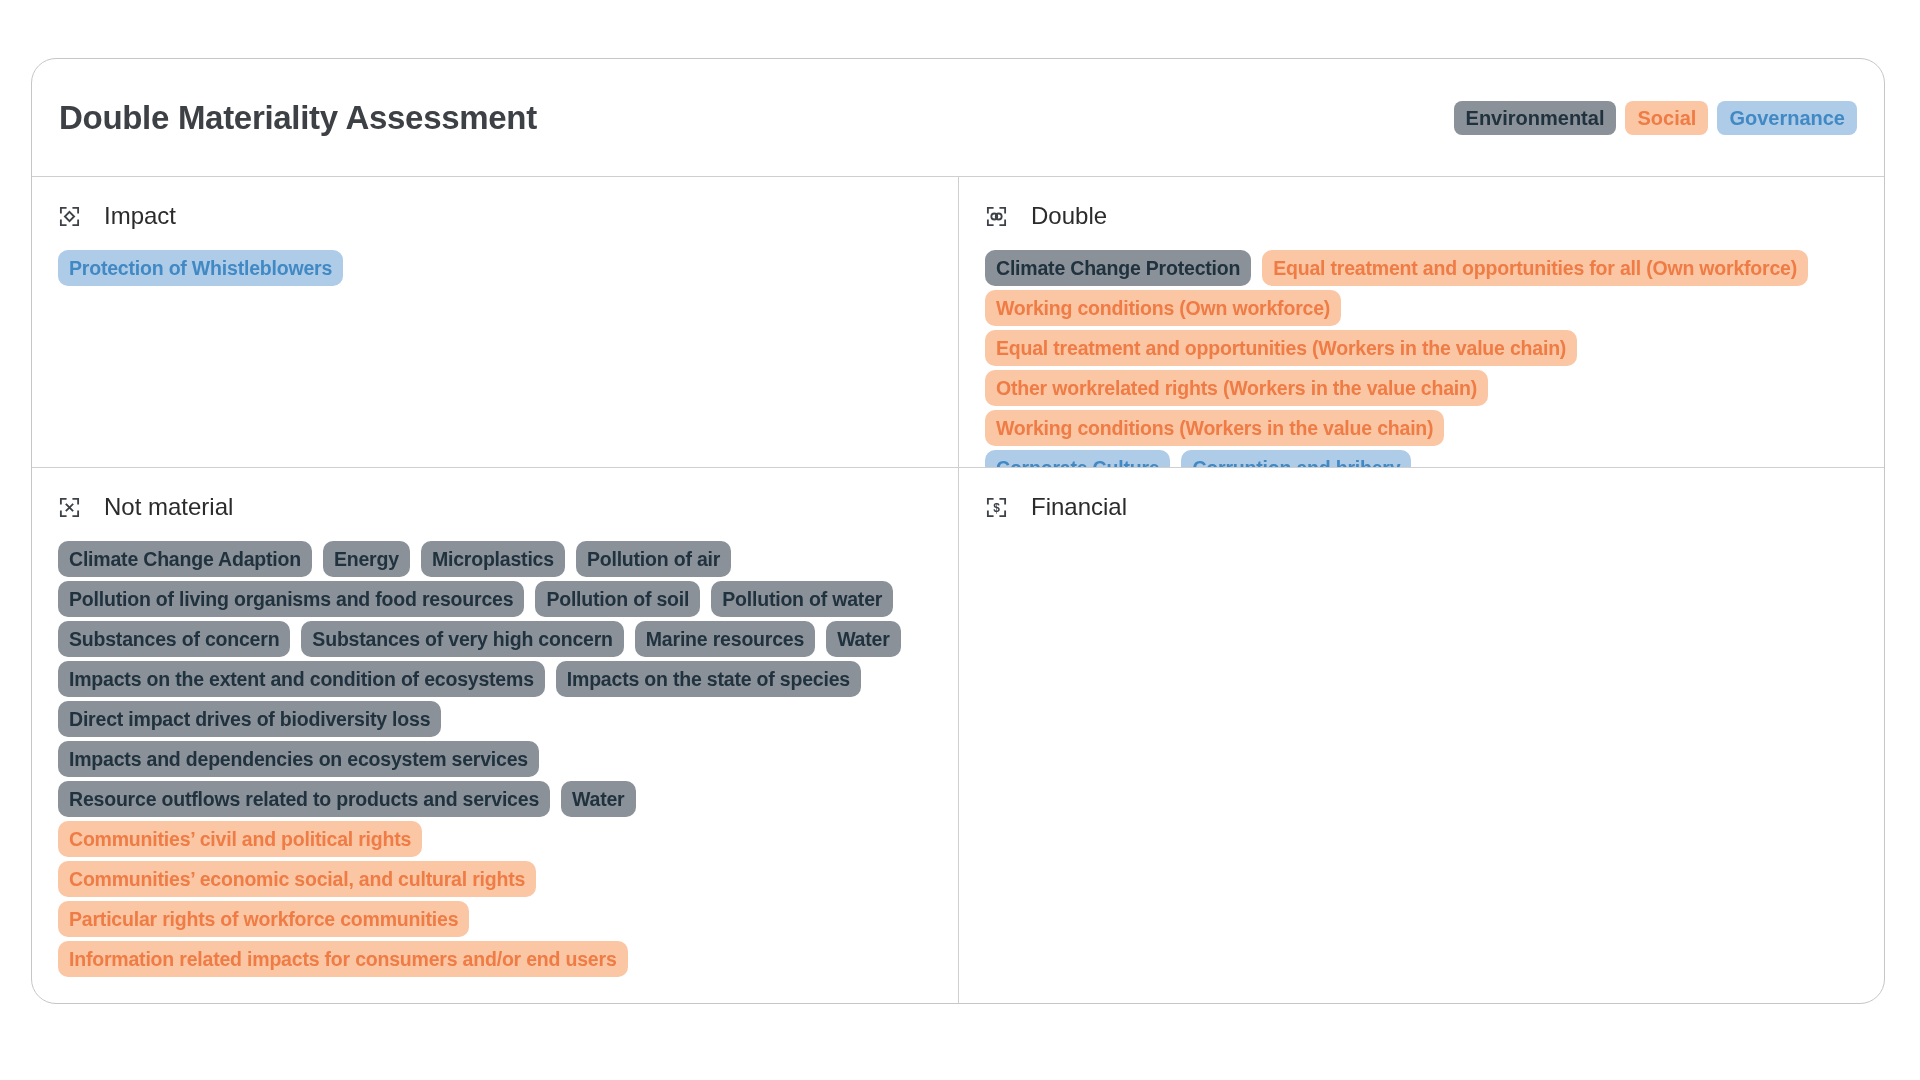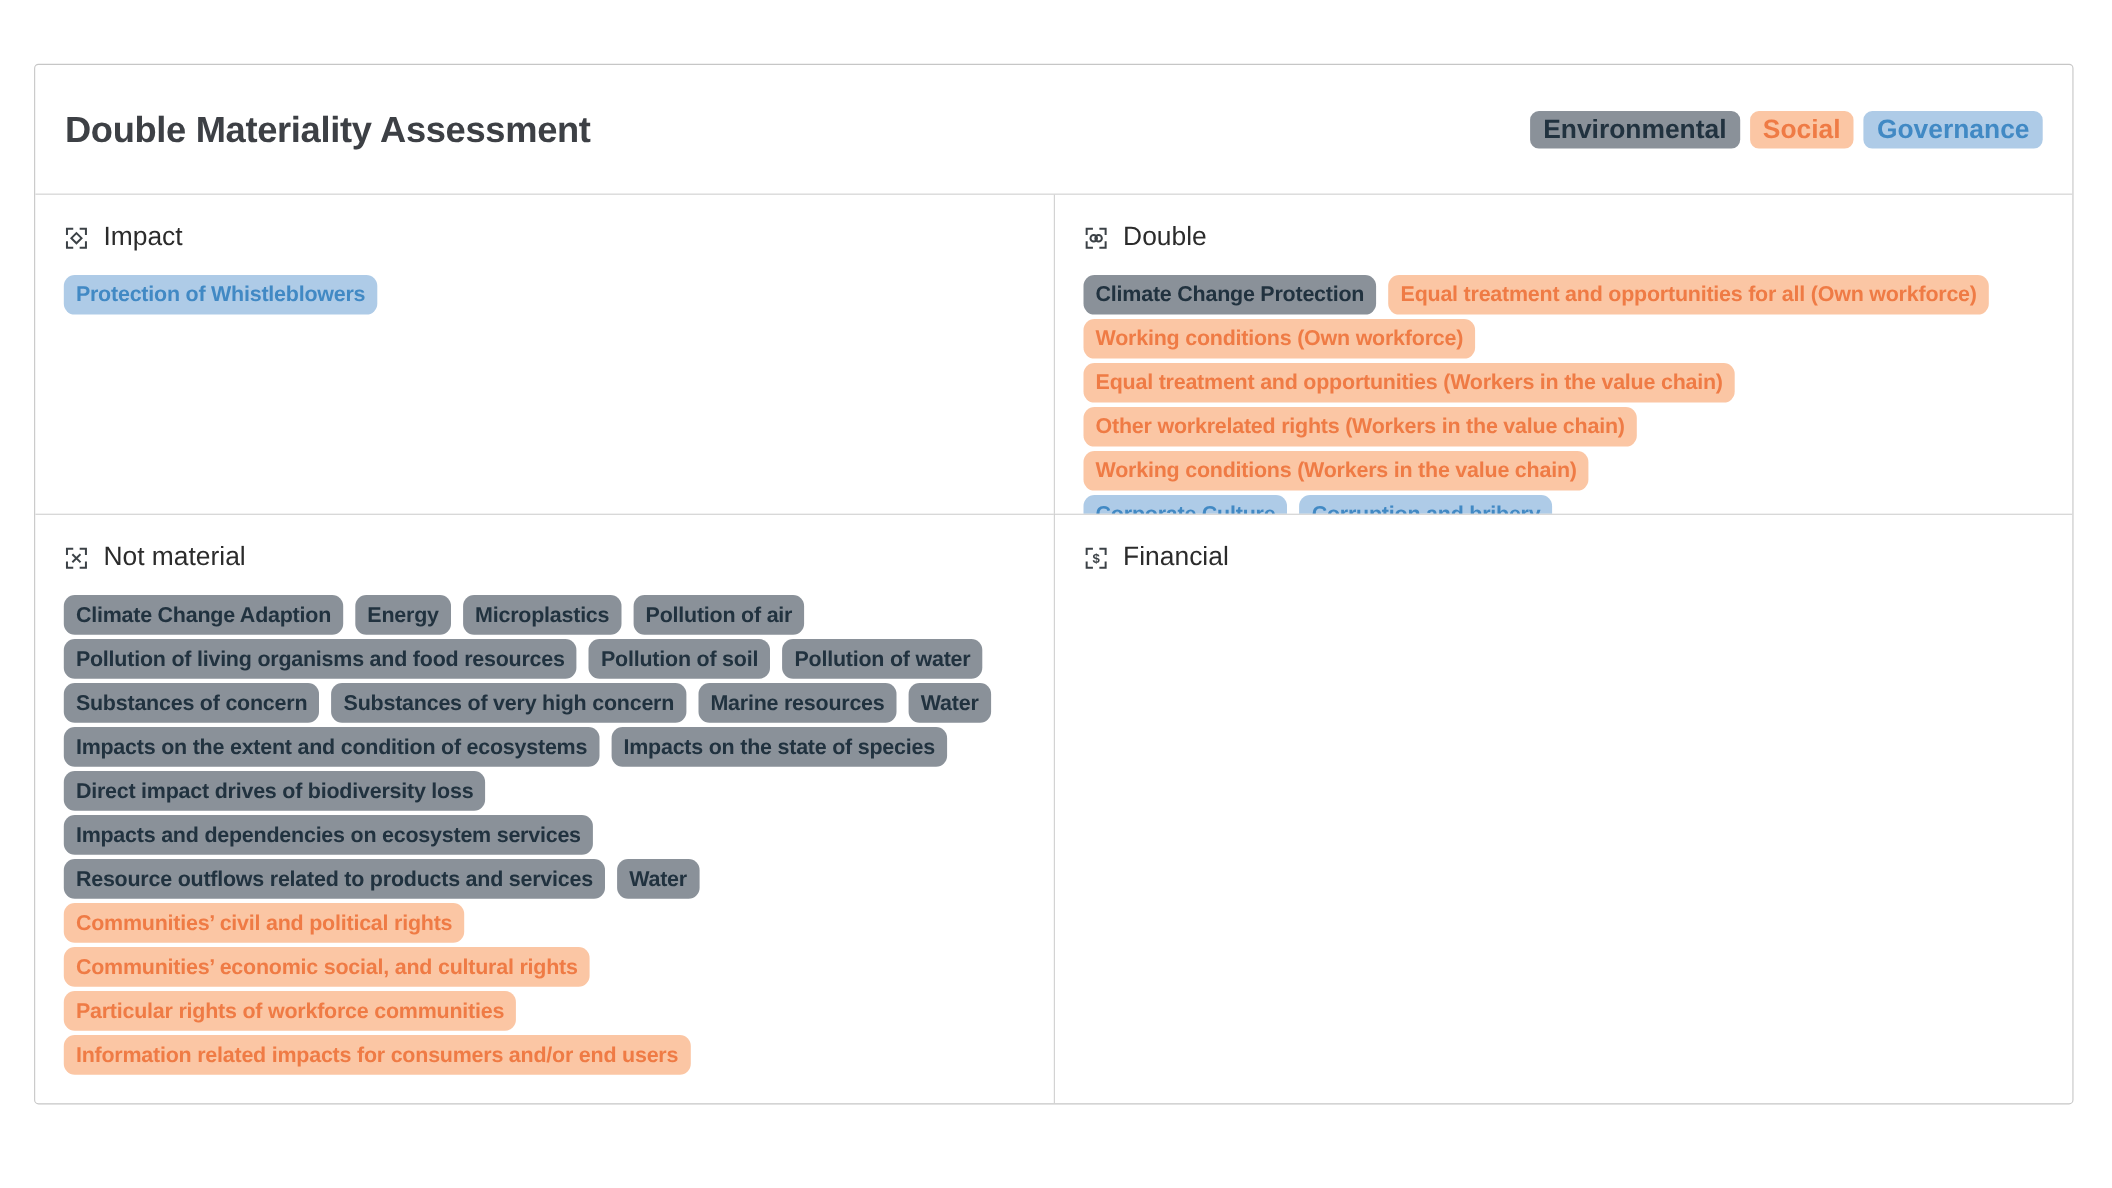--- a/index.html
+++ b/index.html
@@ -22,61 +22,61 @@
     background: #ffffff;
     font-family: "Liberation Sans", sans-serif;
     overflow: hidden;
   }
   .card {
     position: absolute;
     left: 31px; top: 58px;
     width: 1854px; height: 946px;
     background: #ffffff;
     border: 1px solid var(--card-border);
-    border-radius: 4px;
+    border-radius: 25px;
     overflow: hidden;
   }
   .card-header {
     height: 118px;
     display: flex;
     align-items: center;
     justify-content: space-between;
     padding: 0 27px;
     border-bottom: 1px solid var(--divider);
   }
   .title {
     margin: 0;
     font-size: 33px;
     font-weight: bold;
     color: var(--title-text);
     letter-spacing: -0.3px;
   }
   .legend { display: flex; gap: 9px; }
   .badge {
-    font-size: 24px;
+    font-size: 20px;
     font-weight: bold;
     padding: 5px 12px;
     border-radius: 8px;
     line-height: 24px;
     white-space: nowrap;
     cursor: pointer;
   }
   .grid {
     display: grid;
     grid-template-columns: 1fr 1fr;
     grid-template-rows: 290px 1fr;
     height: 826px;
   }
   .quadrant { padding: 25px 26px; overflow: hidden; }
   .q-right { border-left: 1px solid var(--divider); }
   .q-bottom { border-top: 1px solid var(--divider); }
   .q-header {
     display: flex;
     align-items: center;
-    gap: 13px;
+    gap: 23px;
     font-size: 24px;
     color: var(--section-text);
   }
   .q-icon { display: inline-flex; }
   .q-icon svg { display: block; width: 23px; height: 23px; }
   .chips { margin-top: 20px; }
   .chip-row {
     display: flex;
     flex-wrap: wrap;
     gap: 4px 11px;

